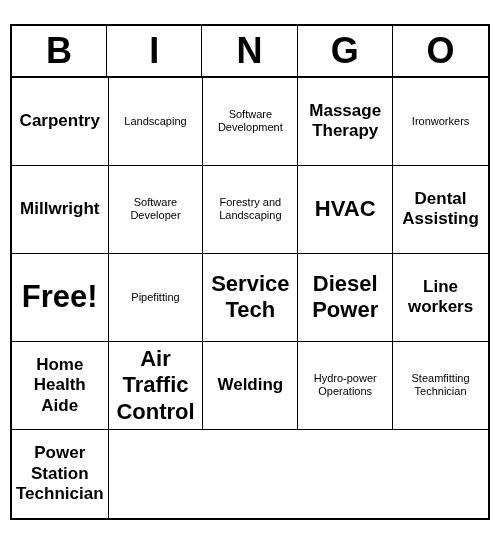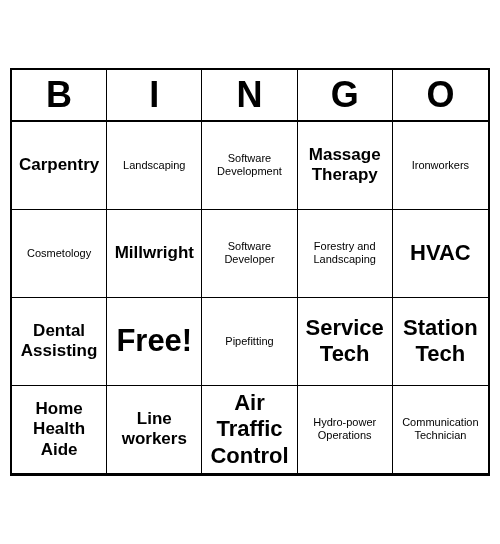--- a/index.html
+++ b/index.html
@@ -112,23 +112,20 @@
       <div class="bingo-cell">
         <span class="cell-text small">Software Development</span>
       </div>
       <div class="bingo-cell">
         <span class="cell-text medium">Massage Therapy</span>
       </div>
       <div class="bingo-cell">
         <span class="cell-text small">Ironworkers</span>
       </div>
       <div class="bingo-cell">
-        <span class="cell-text small">Cosmetology</span>
-      </div>
-      <div class="bingo-cell">
         <span class="cell-text medium">Millwright</span>
       </div>
       <div class="bingo-cell">
         <span class="cell-text small">Software Developer</span>
       </div>
       <div class="bingo-cell">
         <span class="cell-text small">Forestry and Landscaping</span>
       </div>
       <div class="bingo-cell">
         <span class="cell-text large">HVAC</span>
@@ -139,31 +136,37 @@
       <div class="bingo-cell">
         <span class="free-cell">Free!</span>
       </div>
       <div class="bingo-cell">
         <span class="cell-text small">Pipefitting</span>
       </div>
       <div class="bingo-cell">
         <span class="cell-text large">Service Tech</span>
       </div>
       <div class="bingo-cell">
-        <span class="cell-text large">Station Tech</span>
+        <span class="cell-text large">Diesel Power</span>
+      </div>
+      <div class="bingo-cell">
+        <span class="cell-text medium">Line workers</span>
       </div>
       <div class="bingo-cell">
         <span class="cell-text medium">Home Health Aide</span>
       </div>
       <div class="bingo-cell">
-        <span class="cell-text medium">Line workers</span>
+        <span class="cell-text large">Air Traffic Control</span>
       </div>
       <div class="bingo-cell">
-        <span class="cell-text large">Air Traffic Control</span>
+        <span class="cell-text medium">Welding</span>
       </div>
       <div class="bingo-cell">
         <span class="cell-text small">Hydro-power Operations</span>
       </div>
       <div class="bingo-cell">
-        <span class="cell-text small">Communication Technician</span>
+        <span class="cell-text small">Steamfitting Technician</span>
+      </div>
+      <div class="bingo-cell">
+        <span class="cell-text medium">Power Station Technician</span>
       </div>
     </div>
 </div>
 
 </body></html>

